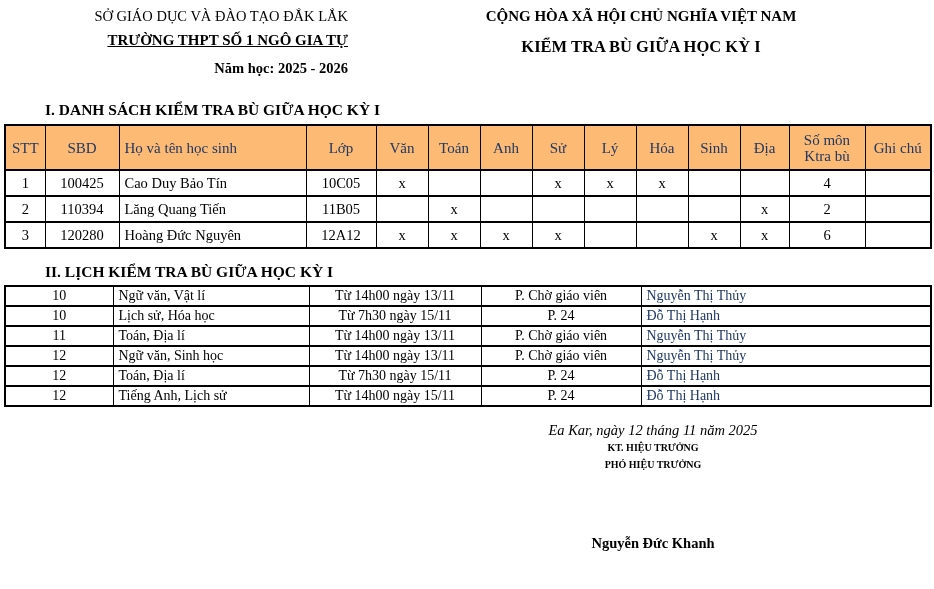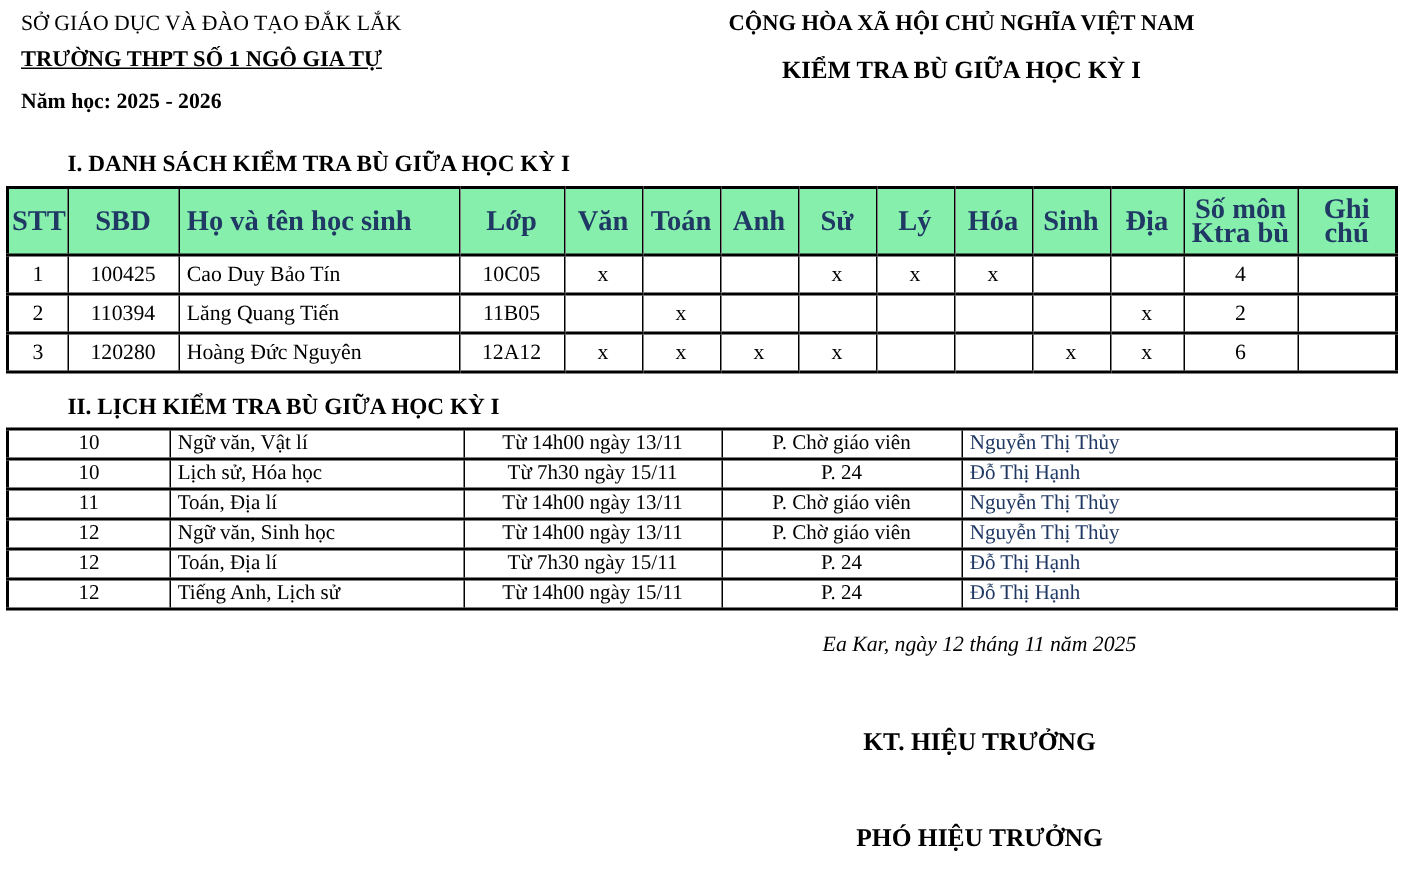--- a/index.html
+++ b/index.html
@@ -7,21 +7,21 @@
   body {
     width: 934px; height: 589px;
     background: #ffffff;
     color: #000000;
     font-family: "Liberation Serif", "DejaVu Serif", serif;
     overflow: hidden;
   }
 
   
   .hdr { display: flex; padding-top: 8px; }
-  .hdr-left { width: 348px; text-align: left; padding-left: 14px; }
+  .hdr-left { width: 348px; text-align: right; }
   .hdr-right { flex: 1; text-align: center; }
   .hl1 { font-size: 14.5px; }
   .hdr-left .hl2 { font-weight: bold; text-decoration: underline; font-size: 15px; margin-top: 7px; }
   .hdr-left .hl3 { font-weight: bold; font-size: 14.5px; margin-top: 11px; }
   .hdr-right .hl1 { font-weight: bold; font-size: 15px; }
   .hdr-right .hl2 { font-weight: bold; text-decoration: underline; font-size: 14.5px; margin-top: 9px; }
   .hdr-right .hl3 { font-weight: bold; font-size: 16.5px; margin-top: 12px; }
 
   
   .section-title { font-weight: bold; font-size: 15.5px; margin: 24px 0 5px 45px; }
@@ -32,34 +32,34 @@
     border-collapse: collapse; table-layout: fixed;
     width: 926px; margin-left: 4px;
     border: 2px solid #000;
   }
   th, td {
     border: 1px solid #000;
     border-top: 2px solid #000; border-bottom: 2px solid #000;
     text-align: center; padding: 0 2px; overflow: hidden;
   }
   th {
-    background: #86efac; color: #1F3864;
-    font-weight: bold; font-size: 19px; line-height: 16px; white-space: normal;
+    background: #fdba74; color: #1F3864;
+    font-weight: normal; font-size: 15px; line-height: 16px; white-space: normal;
   }
   .t1 .head-row { height: 45px; }
   .t1 td { height: 26px; font-size: 14.5px; white-space: nowrap; }
   .t2 .head-row { height: 23px; }
   .t2 td { height: 20px; font-size: 14px; white-space: nowrap; }
   .cell-left { text-align: left; padding-left: 5px; }
   .teacher { color: #1F3864; }
 
   
   .footer { width: 430px; margin-left: 438px; margin-top: 15px; text-align: center; }
   .f-date { font-style: italic; font-size: 14.5px; }
-  .f-role { font-weight: bold; font-size: 17px; line-height: 17px; margin-top: 47px; }
+  .f-role { font-weight: bold; font-size: 10px; line-height: 17px; }
   .f-name { font-weight: bold; font-size: 14.5px; margin-top: 62px; }
 </style>
 </head>
 <body>
 
 <div class="hdr">
   <div class="hdr-left">
     <div class="hl1">SỞ GIÁO DỤC VÀ ĐÀO TẠO ĐẮK LẮK</div>
     <div class="hl2">TRƯỜNG THPT SỐ 1 NGÔ GIA TỰ</div>
     <div class="hl3">Năm học: 2025 - 2026</div>

